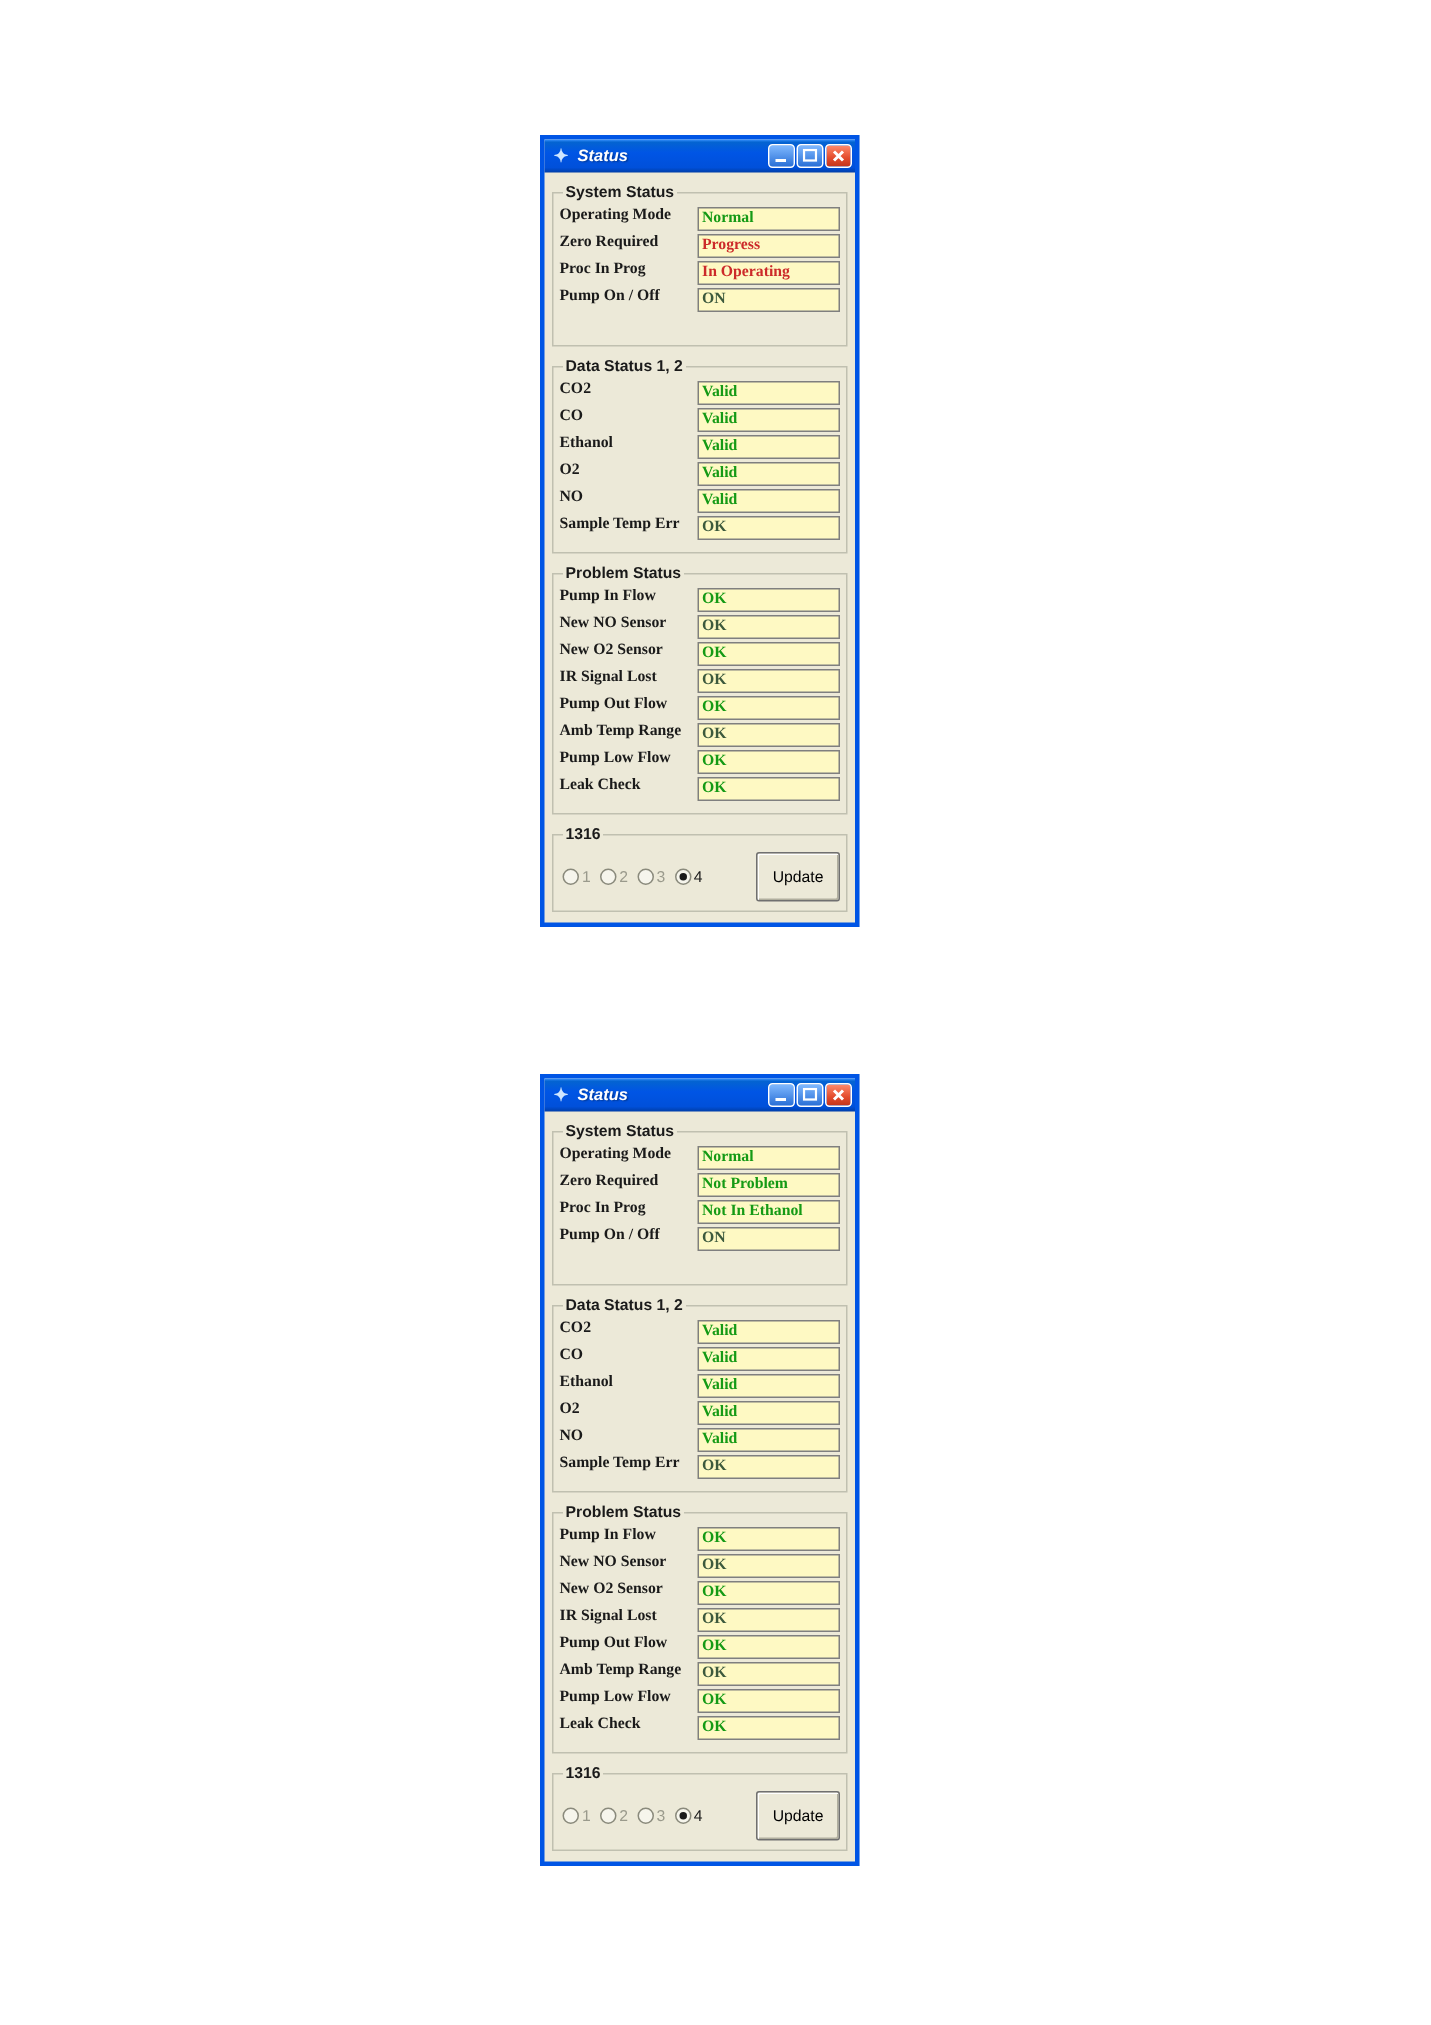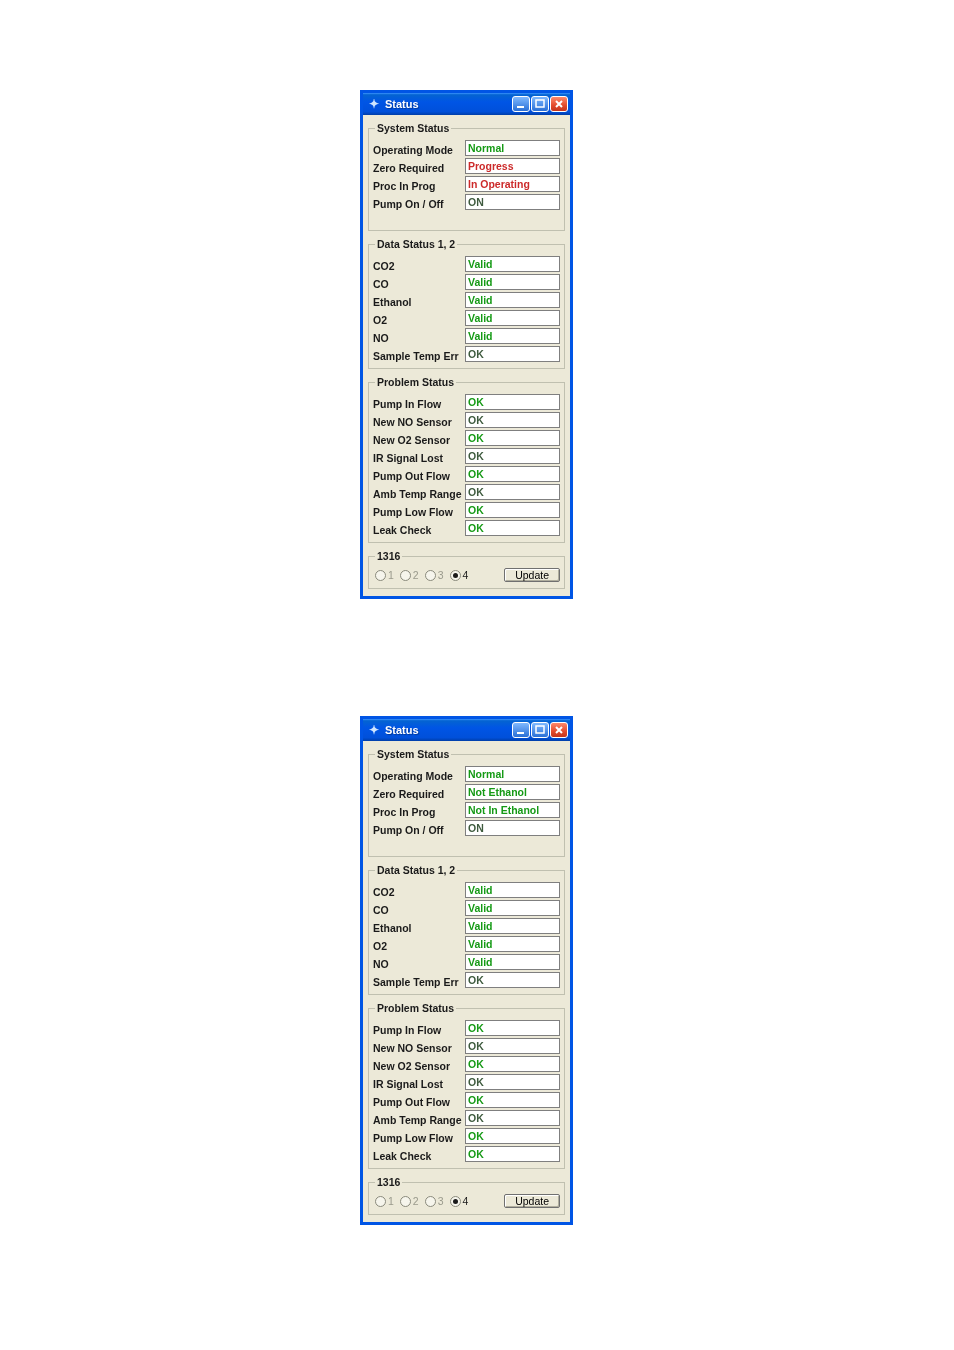--- a/index.html
+++ b/index.html
@@ -29,20 +29,21 @@
     width: 14px; height: 14px; margin-right: 4px;
     display: inline-flex; align-items: center; justify-content: center;
     color: #cfe6ff; font-size: 12px; font-weight: bold;
   }
   .titlebar .title {
     flex: 1;
     color: #ffffff;
     font-size: 11px;
     font-weight: bold;
     text-shadow: 1px 1px 1px rgba(0,0,0,.3);
+    font-style: italic;
   }
   .titlebar .ctrls { display: flex; gap: 1px; }
   .ctrl-btn {
     width: 18px; height: 16px;
     border: 1px solid #ffffff;
     border-radius: 3px;
     display: inline-flex; align-items: center; justify-content: center;
     box-sizing: border-box;
   }
   .ctrl-min, .ctrl-max {
@@ -65,39 +66,40 @@
   }
   fieldset.group > legend {
     font-size: 10.5px;
     font-weight: bold;
     color: #1a1a1a;
     padding: 0 2px;
     margin-left: 2px;
   }
   .row {
     display: flex;
-    align-items: flex-end;
+    align-items: flex-start;
     height: 18px;
+    font-family: Liberation Serif, serif;
   }
   .row .lbl {
     width: 92px;
     font-size: 10.5px;
     font-weight: bold;
     color: #1a1a1a;
     white-space: nowrap;
   }
   .row .val {
     flex: 1;
     height: 16px;
     line-height: 14px;
     font-size: 10.5px;
     font-weight: bold;
     padding-left: 2px;
     border: 1px solid #7f7f7f;
-    background: #ffffff;
+    background: #fef9c3;
     box-sizing: border-box;
     overflow: hidden;
     white-space: nowrap;
   }
   .green  { color: #159a15; }
   .red    { color: #cc2a2a; }
   .darkgr { color: #3d5a3d; }
   .rowspacer { height: 14px; }
 
   .bottomrow {
@@ -115,21 +117,21 @@
     display:inline-flex; align-items:center; justify-content:center;
     box-sizing:border-box;
   }
   .radio.sel { color: #1a1a1a; }
   .radio.sel .dot::after {
     content:""; width:5px; height:5px; border-radius:50%;
     background:#1a1a1a;
   }
   .update-btn {
     margin-left: auto;
-    height: 14px;
+    height: 33px;
     padding: 0 10px;
     font-size: 10.5px;
     background: #ece9d8;
     border: 1px solid #707070;
     border-radius: 2px;
     box-shadow: inset 1px 1px 0 #fff, inset -1px -1px 0 #b0ae9e;
   }
   #w1 { left: 360px; top: 90px; }
   #w2 { left: 360px; top: 716px; }
 </style>
@@ -296,21 +298,21 @@
   <div class="client">
 
     <fieldset class="group">
       <legend>System Status</legend>
       <div class="row">
           <span class="lbl">Operating Mode</span>
           <span class="val green">Normal</span>
         </div>
       <div class="row">
           <span class="lbl">Zero Required</span>
-          <span class="val green">Not Ethanol</span>
+          <span class="val green">Not Problem</span>
         </div>
       <div class="row">
           <span class="lbl">Proc In Prog</span>
           <span class="val green">Not In Ethanol</span>
         </div>
       <div class="row">
           <span class="lbl">Pump On / Off</span>
           <span class="val darkgr">ON</span>
         </div>
       <div class="rowspacer"></div>

